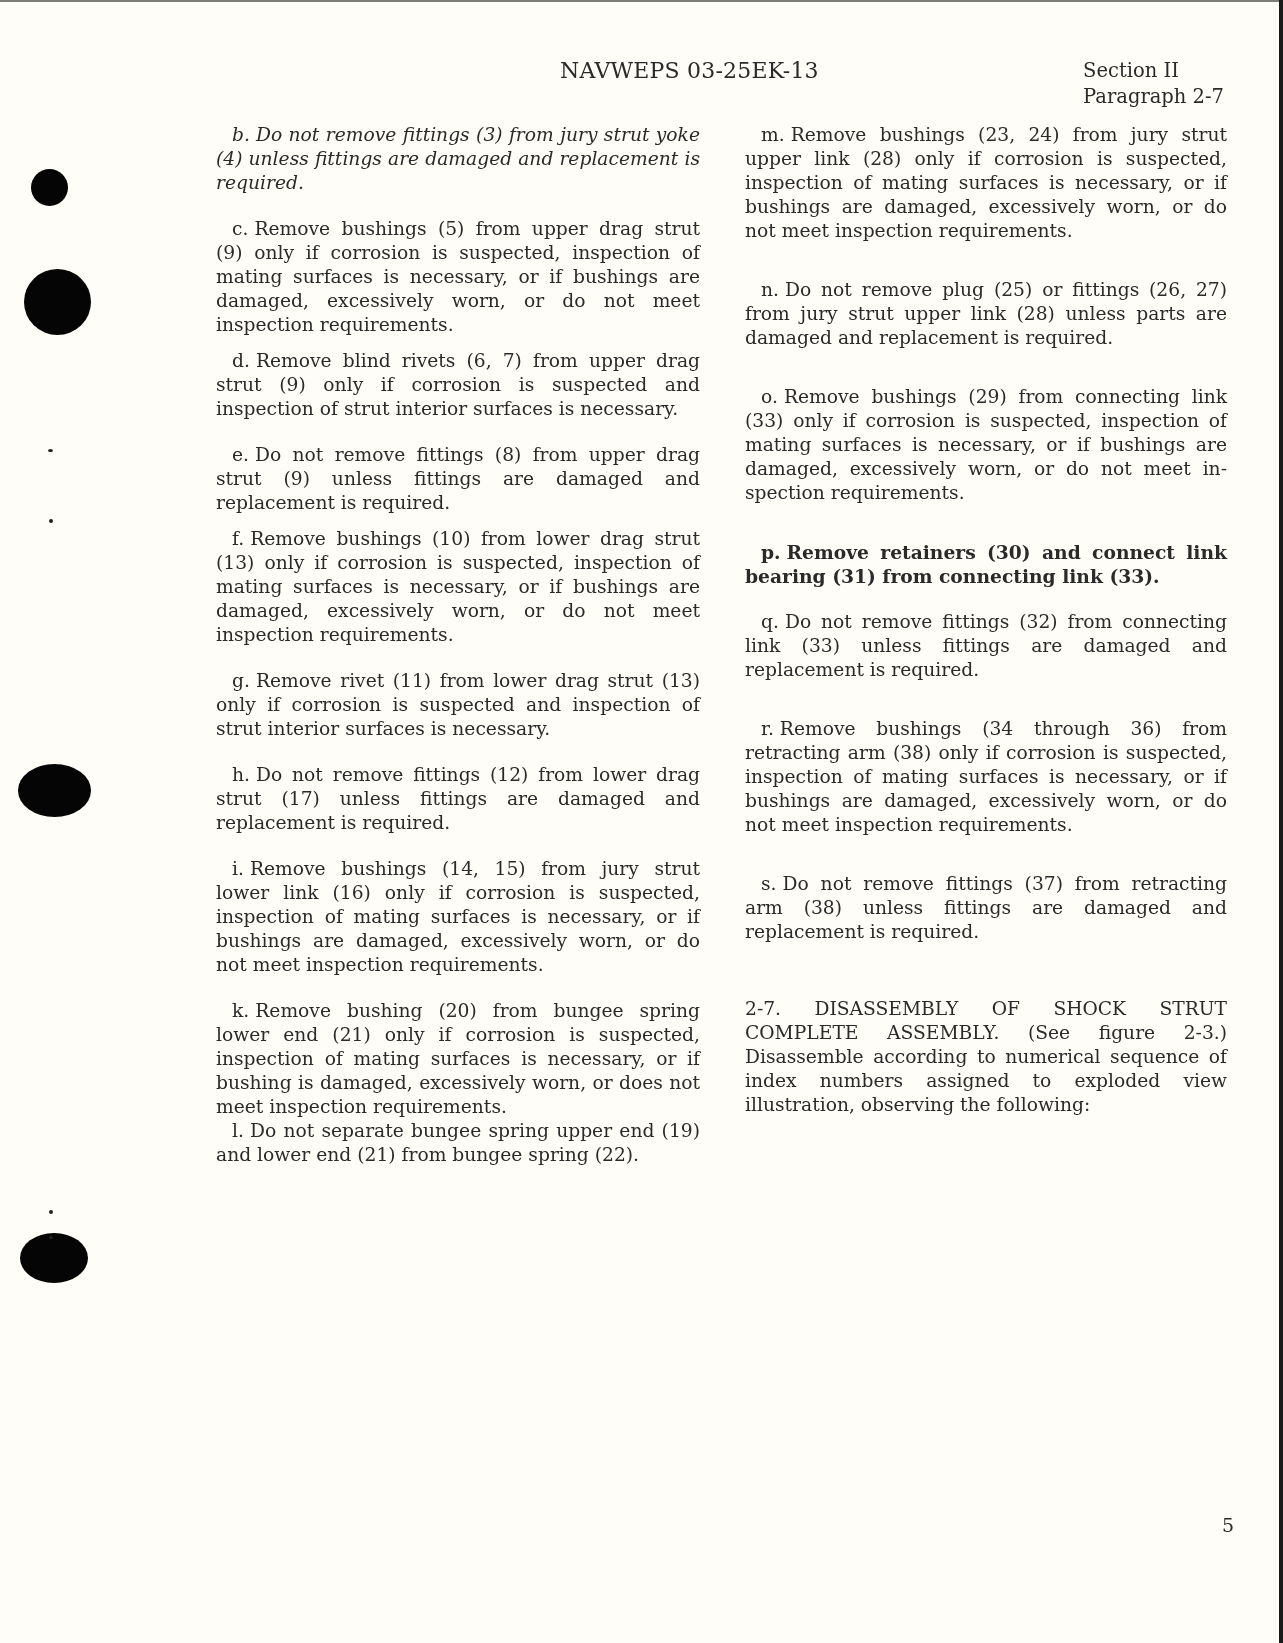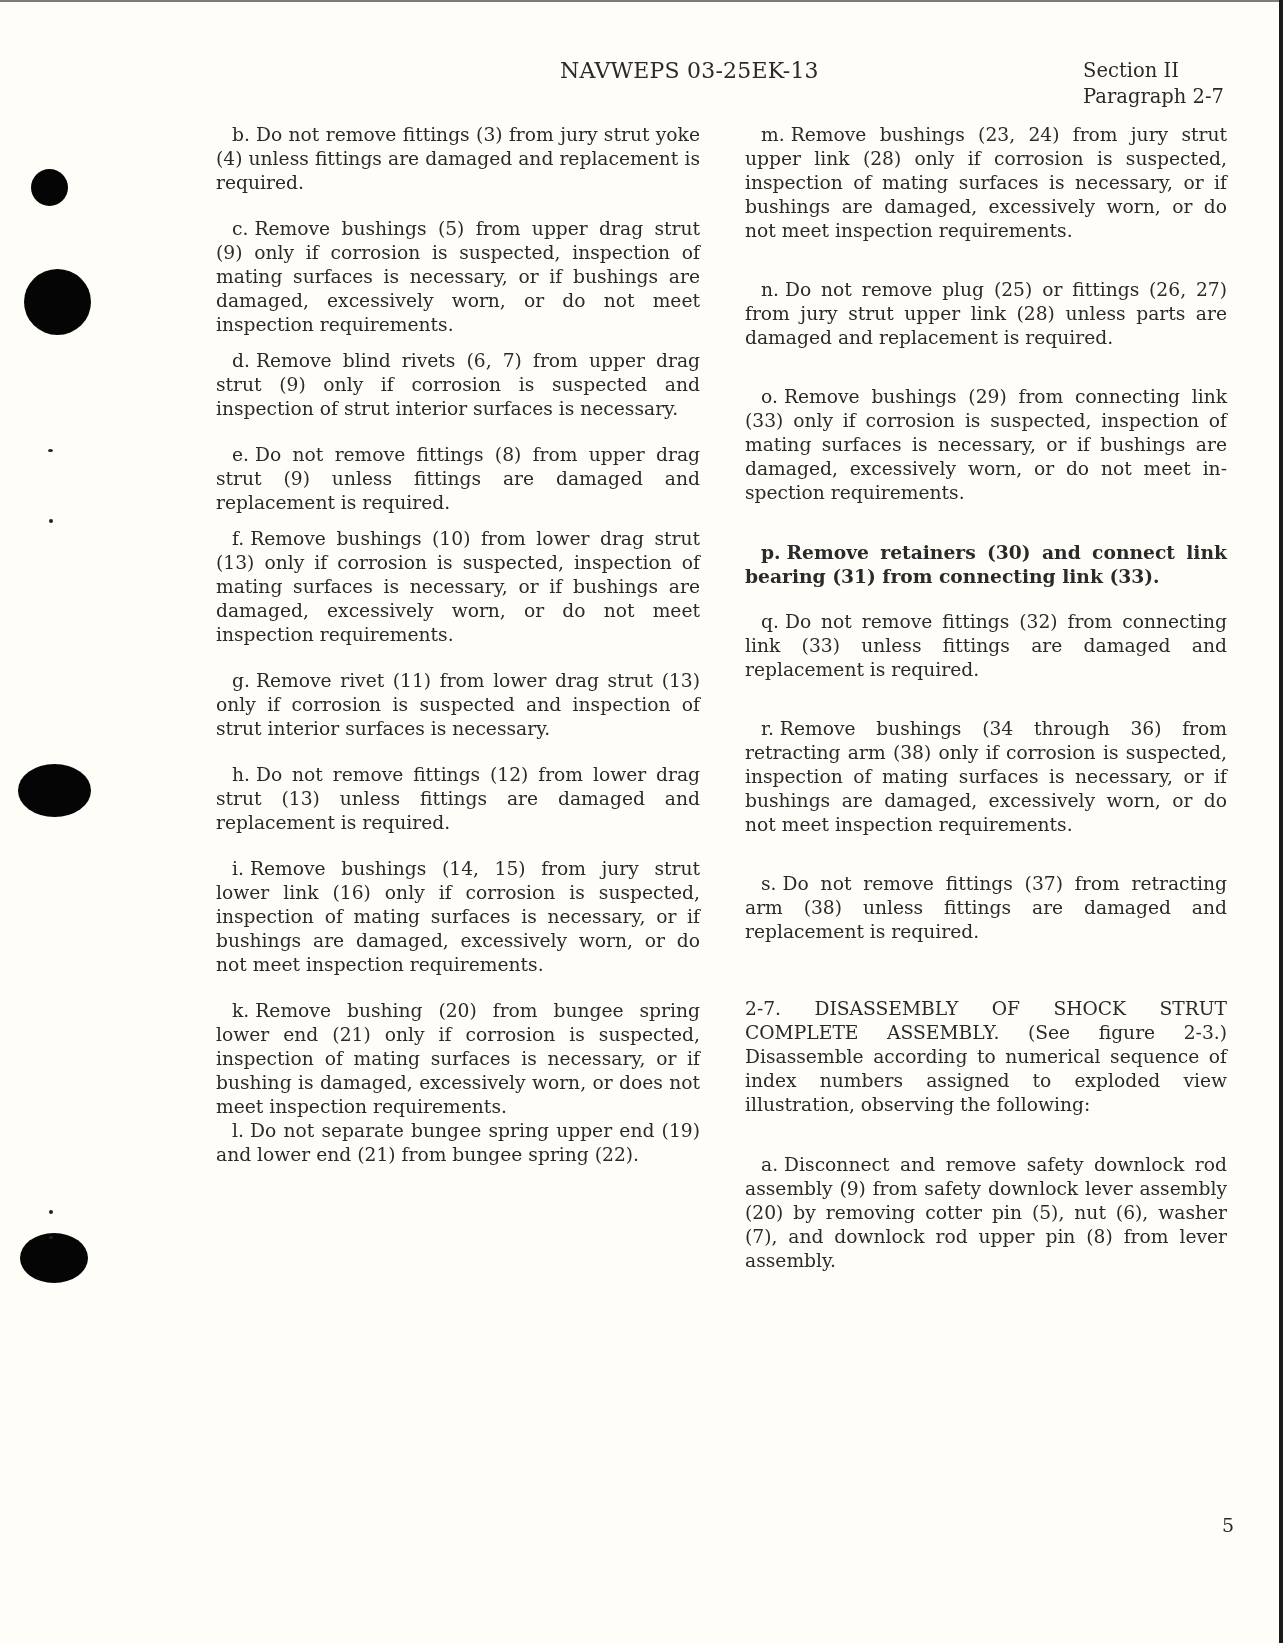--- a/index.html
+++ b/index.html
@@ -56,27 +56,27 @@
 <div class="speck" style="left:49px; top:1210px; width:4px; height:4px;"></div>
 <div class="speck" style="left:49px; top:1236px; width:4px; height:3px;"></div>
 
 <div class="header-left">NAVWEPS 03-25EK-13</div>
 <div class="header-right">
   <div>Section II</div>
   <div>Paragraph 2-7</div>
 </div>
 
 <div class="column col-left" id="col-left">
-    <p class="para" style="margin-bottom: 22px;"><span class="label">b.</span><span>Do not remove fittings (3) from jury strut yoke (4) unless fittings are damaged and replacement is required.</span></p>
+    <p class="para" style="margin-bottom: 22px; font-style: italic;"><span class="label">b.</span><span>Do not remove fittings (3) from jury strut yoke (4) unless fittings are damaged and replacement is required.</span></p>
     <p class="para" style="margin-bottom: 12px;"><span class="label">c.</span><span>Remove bushings (5) from upper drag strut (9) only if corrosion is suspected, inspection of mating surfaces is necessary, or if bushings are damaged, excessively worn, or do not meet inspection require­ments.</span></p>
     <p class="para" style="margin-bottom: 22px;"><span class="label">d.</span><span>Remove blind rivets (6, 7) from upper drag strut (9) only if corrosion is sus­pected and inspection of strut interior surfaces is necessary.</span></p>
     <p class="para" style="margin-bottom: 12px;"><span class="label">e.</span><span>Do not remove fittings (8) from upper drag strut (9) unless fittings are damaged and replacement is required.</span></p>
     <p class="para" style="margin-bottom: 22px;"><span class="label">f.</span><span>Remove bushings (10) from lower drag strut (13) only if corrosion is suspected, inspection of mating surfaces is neces­sary, or if bushings are damaged, ex­cessively worn, or do not meet inspection requirements.</span></p>
     <p class="para" style="margin-bottom: 22px;"><span class="label">g.</span><span>Remove rivet (11) from lower drag strut (13) only if corrosion is suspected and inspection of strut interior surfaces is necessary.</span></p>
-    <p class="para" style="margin-bottom: 22px;"><span class="label">h.</span><span>Do not remove fittings (12) from lower drag strut (13) unless fittings are damaged and replacement is required.</span></p>
+    <p class="para" style="margin-bottom: 22px;"><span class="label">h.</span><span>Do not remove fittings (12) from lower drag strut (17) unless fittings are damaged and replacement is required.</span></p>
     <p class="para" style="margin-bottom: 22px;"><span class="label">i.</span><span>Remove bushings (14, 15) from jury strut lower link (16) only if corrosion is suspected, inspection of mating sur­faces is necessary, or if bushings are damaged, excessively worn, or do not meet inspection requirements.</span></p>
     <p class="para" style=""><span class="label">k.</span><span>Remove bushing (20) from bungee spring lower end (21) only if corrosion is suspected, inspection of mating sur­faces is necessary, or if bushing is dam­aged, excessively worn, or does not meet inspection requirements.</span></p>
     <p class="para" style="margin-bottom: 0px;"><span class="label">l.</span><span>Do not separate bungee spring upper end (19) and lower end (21) from bungee spring (22).</span></p>
   </div>
 
 <div class="column col-right" id="col-right">
   <div id="right-items">
       <p class="para" style="margin-bottom: 35px;"><span class="label">m.</span><span>Remove bushings (23, 24) from jury strut upper link (28) only if corrosion is suspected, inspection of mating sur­faces is necessary, or if bushings are damaged, excessively worn, or do not meet inspection requirements.</span></p>
       <p class="para" style="margin-bottom: 35px;"><span class="label">n.</span><span>Do not remove plug (25) or fittings (26, 27) from jury strut upper link (28) unless parts are damaged and replace­ment is required.</span></p>
       <p class="para" style="margin-bottom: 35px;"><span class="label">o.</span><span>Remove bushings (29) from connec­ting link (33) only if corrosion is sus­pected, inspection of mating surfaces is necessary, or if bushings are damaged, excessively worn, or do not meet in­spection requirements.</span></p>
@@ -84,18 +84,15 @@
       <p class="para" style="margin-bottom: 35px;"><span class="label">q.</span><span>Do not remove fittings (32) from con­necting link (33) unless fittings are dam­aged and replacement is required.</span></p>
       <p class="para" style="margin-bottom: 35px;"><span class="label">r.</span><span>Remove bushings (34 through 36) from retracting arm (38) only if corrosion is suspected, inspection of mating surfaces is necessary, or if bushings are dam­aged, excessively worn, or do not meet inspection requirements.</span></p>
       <p class="para" style="margin-bottom: 53px;"><span class="label">s.</span><span>Do not remove fittings (37) from re­tracting arm (38) unless fittings are dam­aged and replacement is required.</span></p>
     </div>
   <p class="heading-para" style="margin-bottom:36px;">
     <span>2-7.</span>
     <span>DISASSEMBLY OF SHOCK STRUT COMPLETE ASSEMBLY.</span>
     <span>(See figure 2-3.)</span>
     <span>Disassemble according to numerical se­quence of index numbers assigned to ex­ploded view illustration, observing the fol­lowing:</span>
   </p>
-  <div id="section-steps">
-      <p class="para" style="margin-bottom: 0px;"><span class="label">a.</span><span>Disconnect and remove safety down­lock rod assembly (9) from safety down­lock lever assembly (20) by removing cotter pin (5), nut (6), washer (7), and downlock rod upper pin (8) from lever assembly.</span></p>
-    </div>
 </div>
 
 <div class="page-number">5</div>
 
 </body></html>

